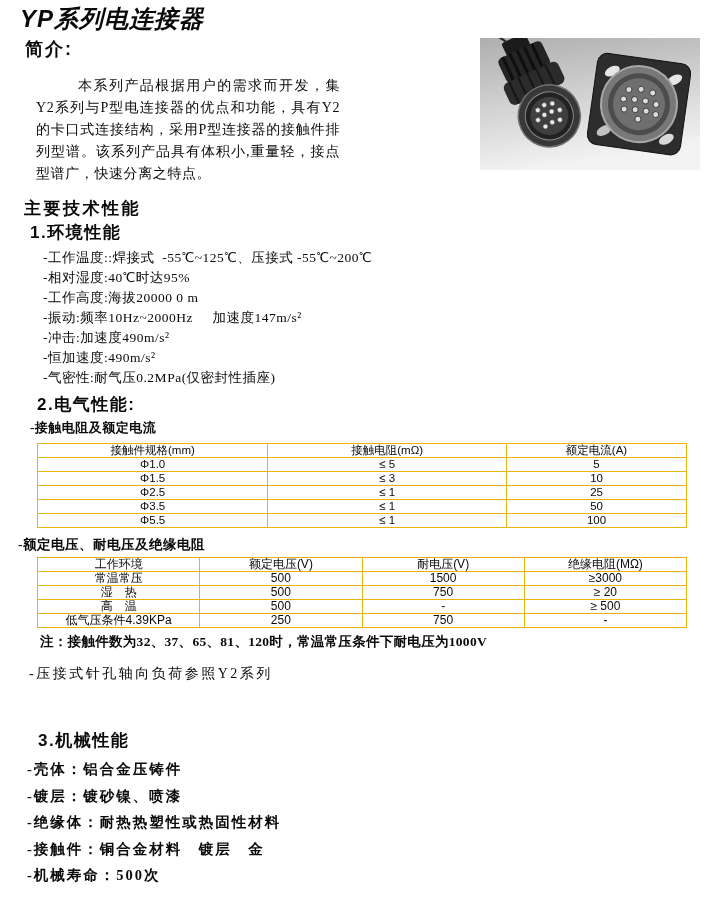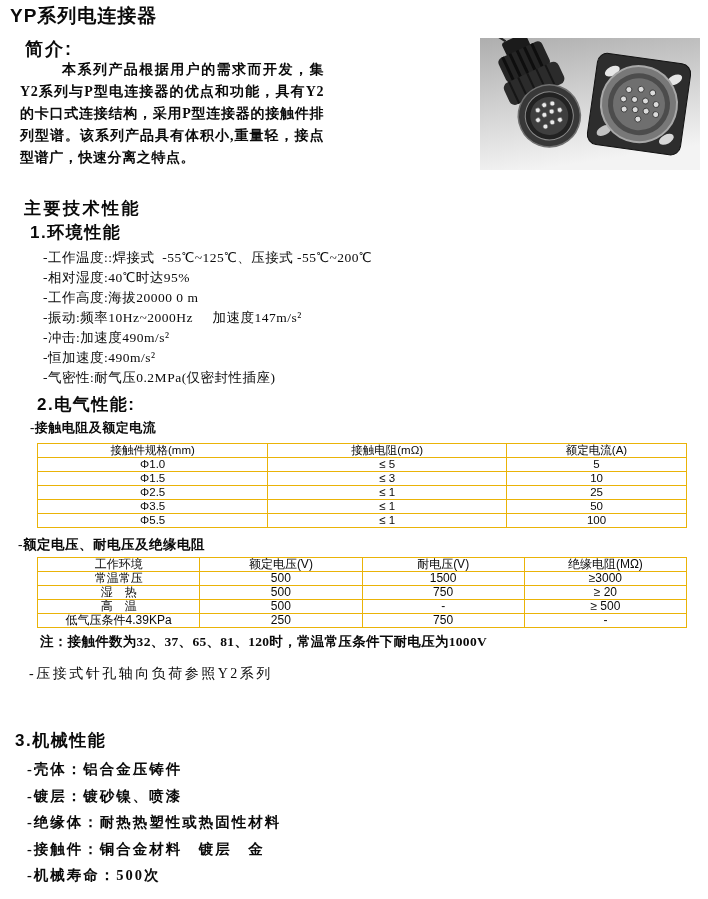--- a/index.html
+++ b/index.html
@@ -1,43 +1,43 @@
 <!DOCTYPE html>
 <html><head>
 <meta charset="utf-8">
 <style>
   html,body{margin:0;padding:0;background:#ffffff;}
   .page{
     position:relative;width:708px;height:899px;background:#ffffff;
     font-family:"Liberation Serif",serif;color:#0a0a0a;overflow:hidden;
   }
   .h1{
-    position:absolute;left:10px;top:3px;
-    font-family:"Liberation Sans",sans-serif;font-weight:800;font-size:19px;letter-spacing:1px;
+    position:absolute;left:20px;top:3px;
+    font-family:"Liberation Sans",sans-serif;font-weight:800;font-size:24px;letter-spacing:1px;font-style:italic;
   }
   .introh{
     position:absolute;left:25px;top:37px;
     font-family:"Liberation Sans",sans-serif;font-weight:700;font-size:18px;letter-spacing:2px;
   }
   .introp{
-    position:absolute;left:20px;top:59px;width:304px;margin:0;
-    font-size:14px;line-height:22px;text-align:justify;text-indent:42px;letter-spacing:0.6px;font-weight:bold;
+    position:absolute;left:20px;top:59px;width:304px;margin:16px;
+    font-size:14px;line-height:22px;text-align:justify;text-indent:42px;letter-spacing:0.6px;
   }
   .photo{position:absolute;left:480px;top:38px;width:220px;height:132px;}
   .h2{
     position:absolute;left:24px;top:197px;
     font-family:"Liberation Sans",sans-serif;font-weight:700;font-size:17px;letter-spacing:2.5px;
   }
   .h3{
     position:absolute;font-family:"Liberation Sans",sans-serif;
     font-weight:600;font-size:17px;letter-spacing:1.5px;
   }
   .h3.env{left:30px;top:221px;}
   .h3.elec{left:37px;top:393px;}
-  .h3.mech{left:15px;top:729px;}
+  .h3.mech{left:38px;top:729px;}
   .list{position:absolute;}
   .list .li{white-space:pre;}
   .envlist{left:43px;top:248px;font-size:13.5px;}
   .envlist .li{line-height:20px;letter-spacing:0.5px;}
   .t1label{position:absolute;left:30px;top:419px;font-size:13px;font-weight:600;letter-spacing:0.5px;}
   .t2label{position:absolute;left:18px;top:536px;font-size:13.5px;font-weight:700;letter-spacing:0.5px;}
   table{
     position:absolute;left:37px;width:650px;border-collapse:collapse;table-layout:fixed;
     font-family:"Liberation Sans",sans-serif;
   }

